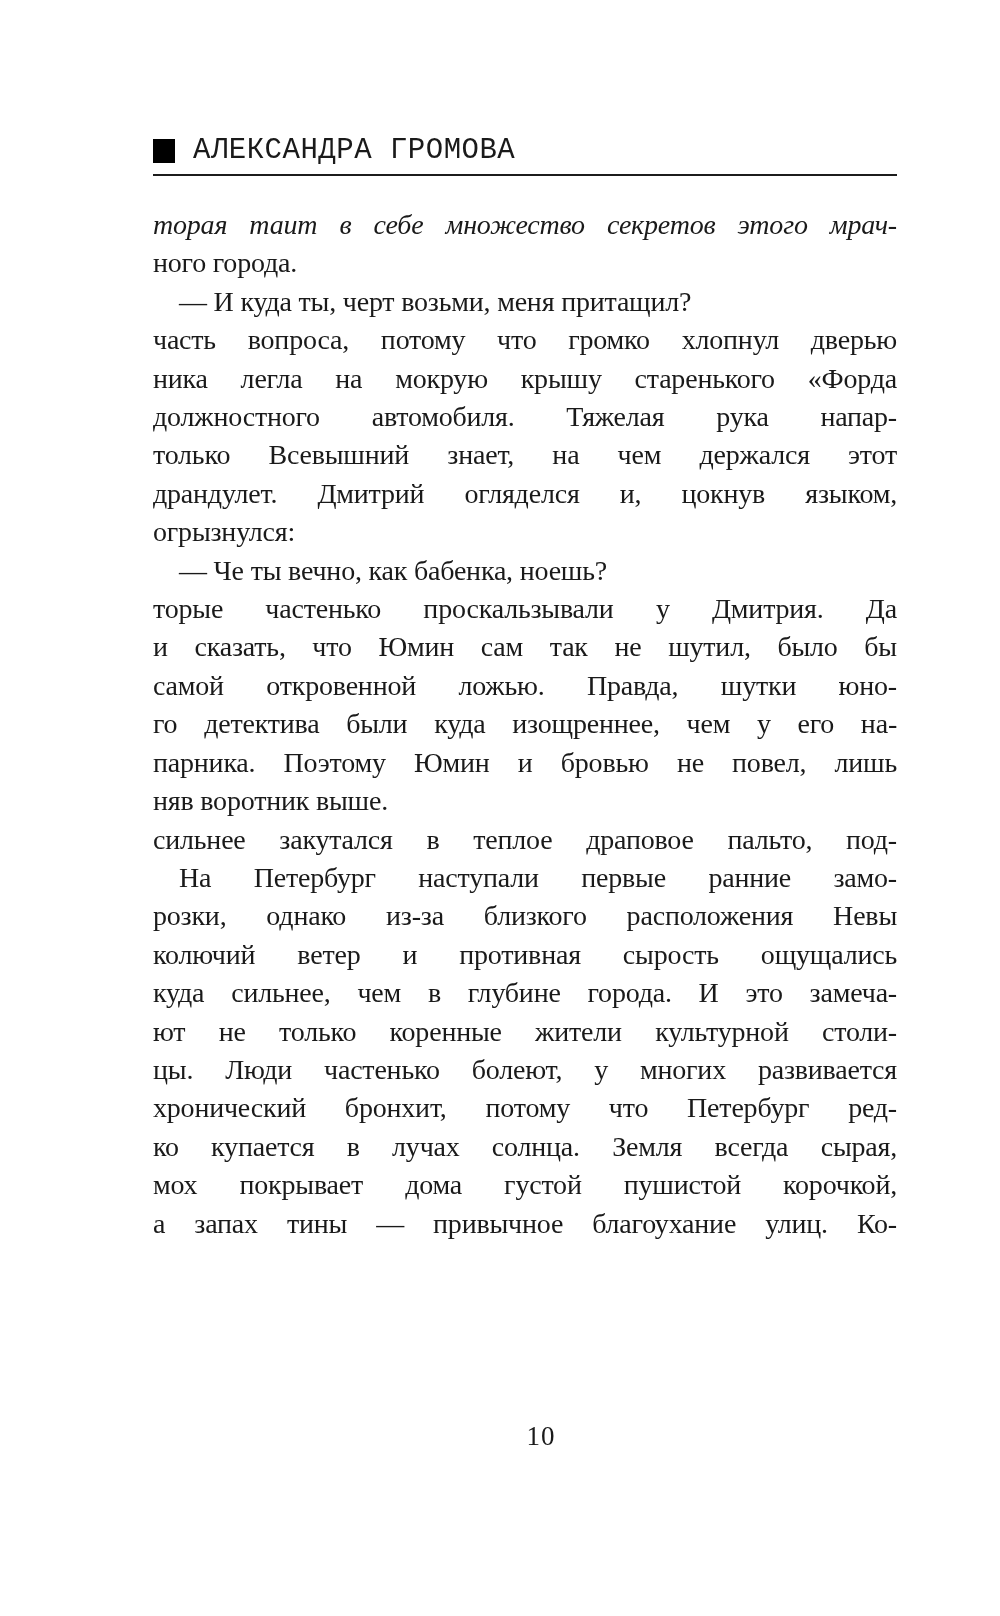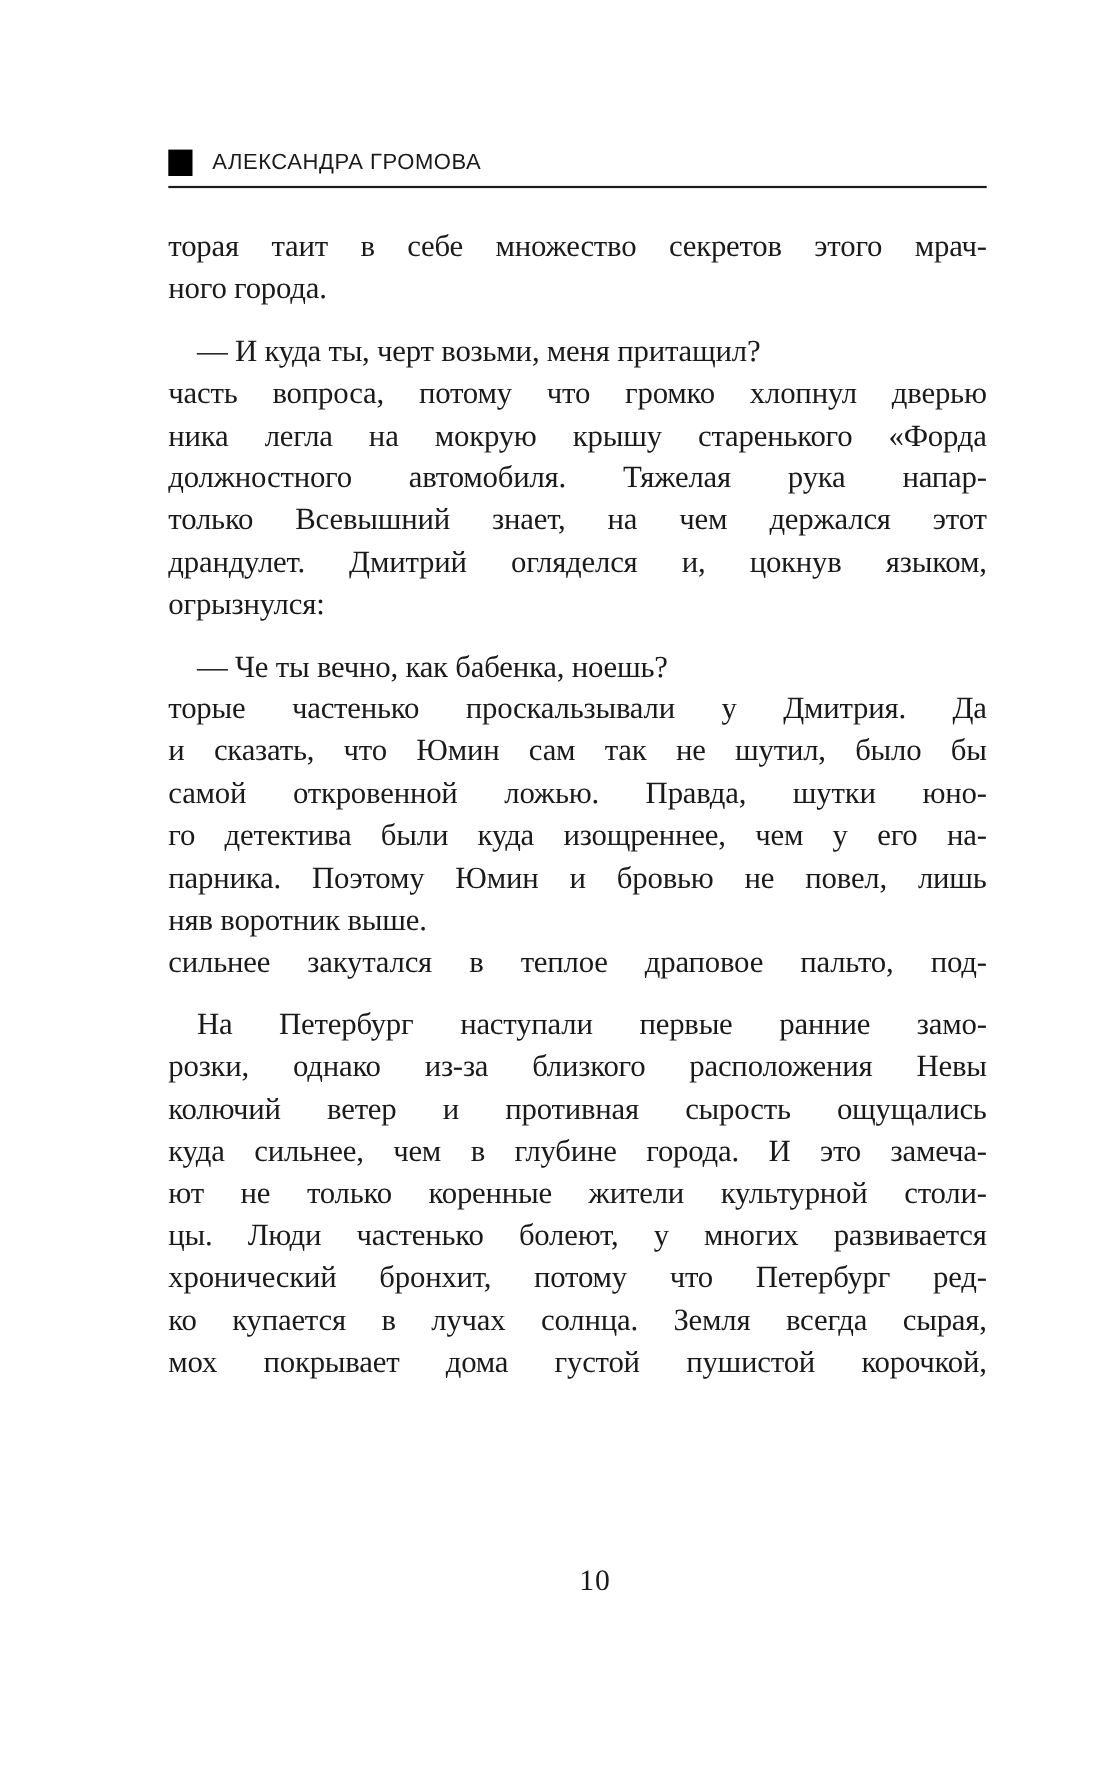--- a/index.html
+++ b/index.html
@@ -23,43 +23,43 @@
     padding-bottom: 9px;
     border-bottom: 2px solid #1c1c1c;
   }
   .marker {
     width: 22px;
     height: 24px;
     background: #000000;
     flex: none;
   }
   .author {
-    font-family: Liberation Sans, sans-serif;
-    font-size: 20px;
+    font-family: Liberation Mono, monospace;
+    font-size: 29px;
     line-height: 1;
     letter-spacing: 0.5px;
     white-space: nowrap;
   }
   .body-text {
     position: absolute;
     left: 153px;
     top: 206px;
     width: 744px;
     font-size: 28px;
     line-height: 38.4px;
     letter-spacing: -0.2px;
   }
   .ln {
     text-align: justify;
     text-align-last: justify;
     white-space: nowrap; 
   }
-  .ln.j { white-space: normal; }
+  .ln.j { white-space: normal; font-style: italic; }
   .ln.end { text-align: left; text-align-last: left; }
-  .ln.ind { text-indent: 26px; margin-top: 18px; }
+  .ln.ind { text-indent: 26px; }
   .footer {
     position: absolute;
     left: 0;
     top: 1421px;
     width: 1000px;
     text-align: center;
     font-size: 27px;
     letter-spacing: 1px;
     padding-left: 41px;
   }
@@ -94,17 +94,18 @@
     <div class="ln">сильнее закутался в теплое драповое пальто, под-</div>
     <div class="ln ind">На Петербург наступали первые ранние замо-</div>
     <div class="ln">розки, однако из-за близкого расположения Невы</div>
     <div class="ln">колючий ветер и противная сырость ощущались</div>
     <div class="ln">куда сильнее, чем в глубине города. И это замеча-</div>
     <div class="ln">ют не только коренные жители культурной столи-</div>
     <div class="ln">цы. Люди частенько болеют, у многих развивается</div>
     <div class="ln">хронический бронхит, потому что Петербург ред-</div>
     <div class="ln">ко купается в лучах солнца. Земля всегда сырая,</div>
     <div class="ln">мох покрывает дома густой пушистой корочкой,</div>
+    <div class="ln">а запах тины — привычное благоухание улиц. Ко-</div>
   </div>
 
   <div class="footer">10</div>
 
 </div>
 
 </body></html>

